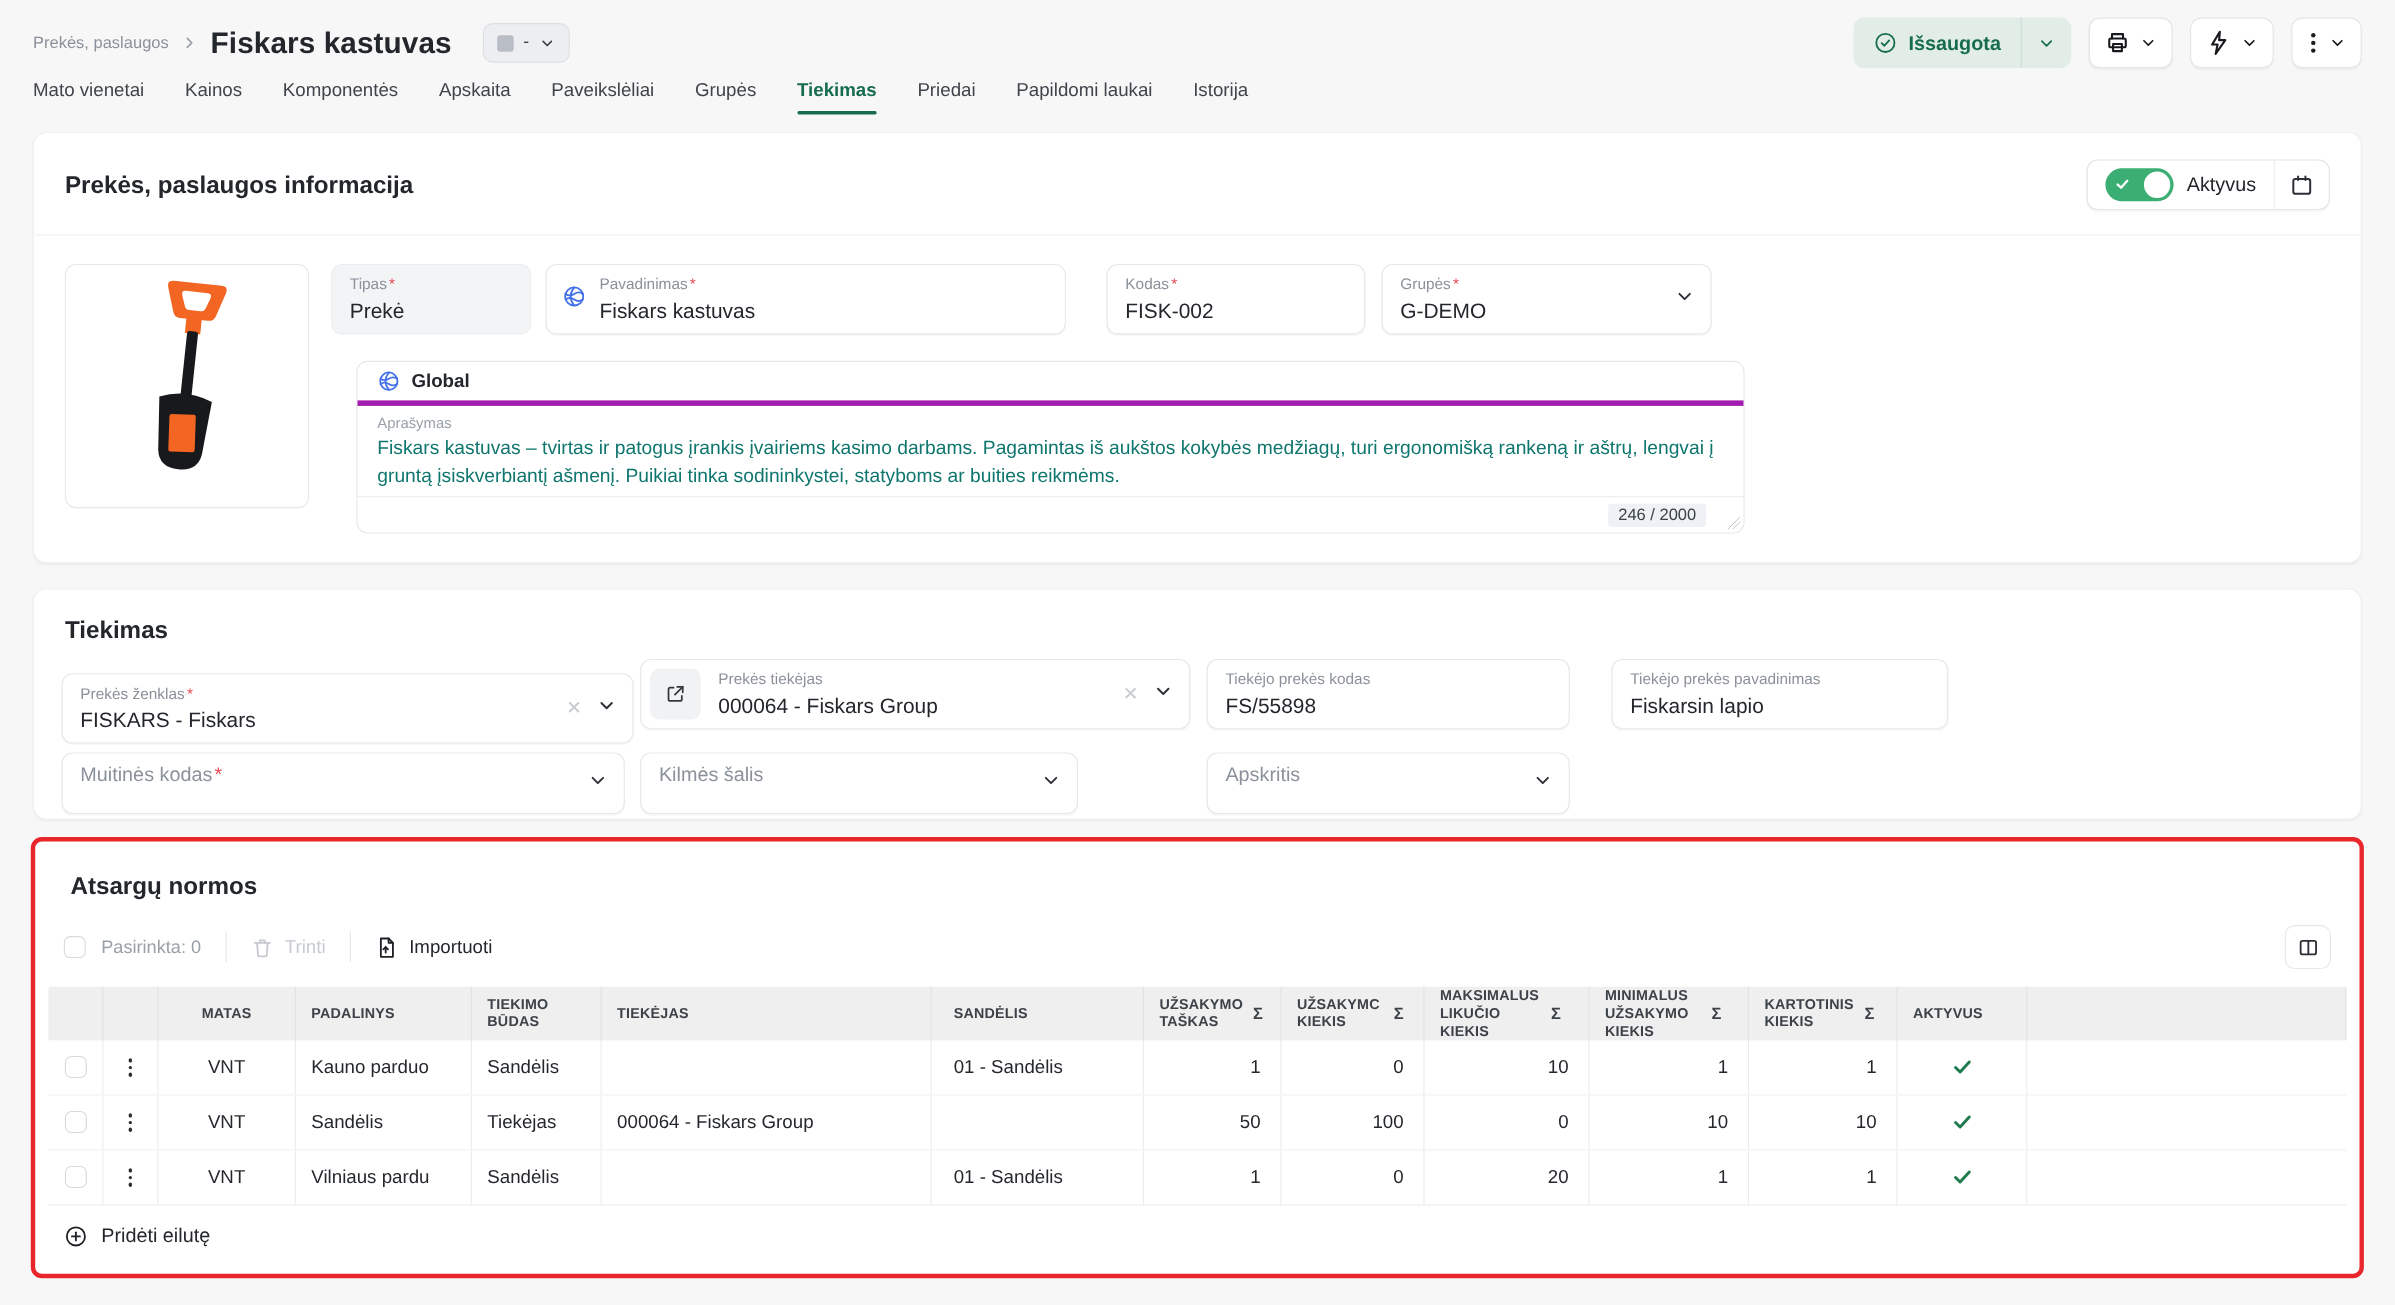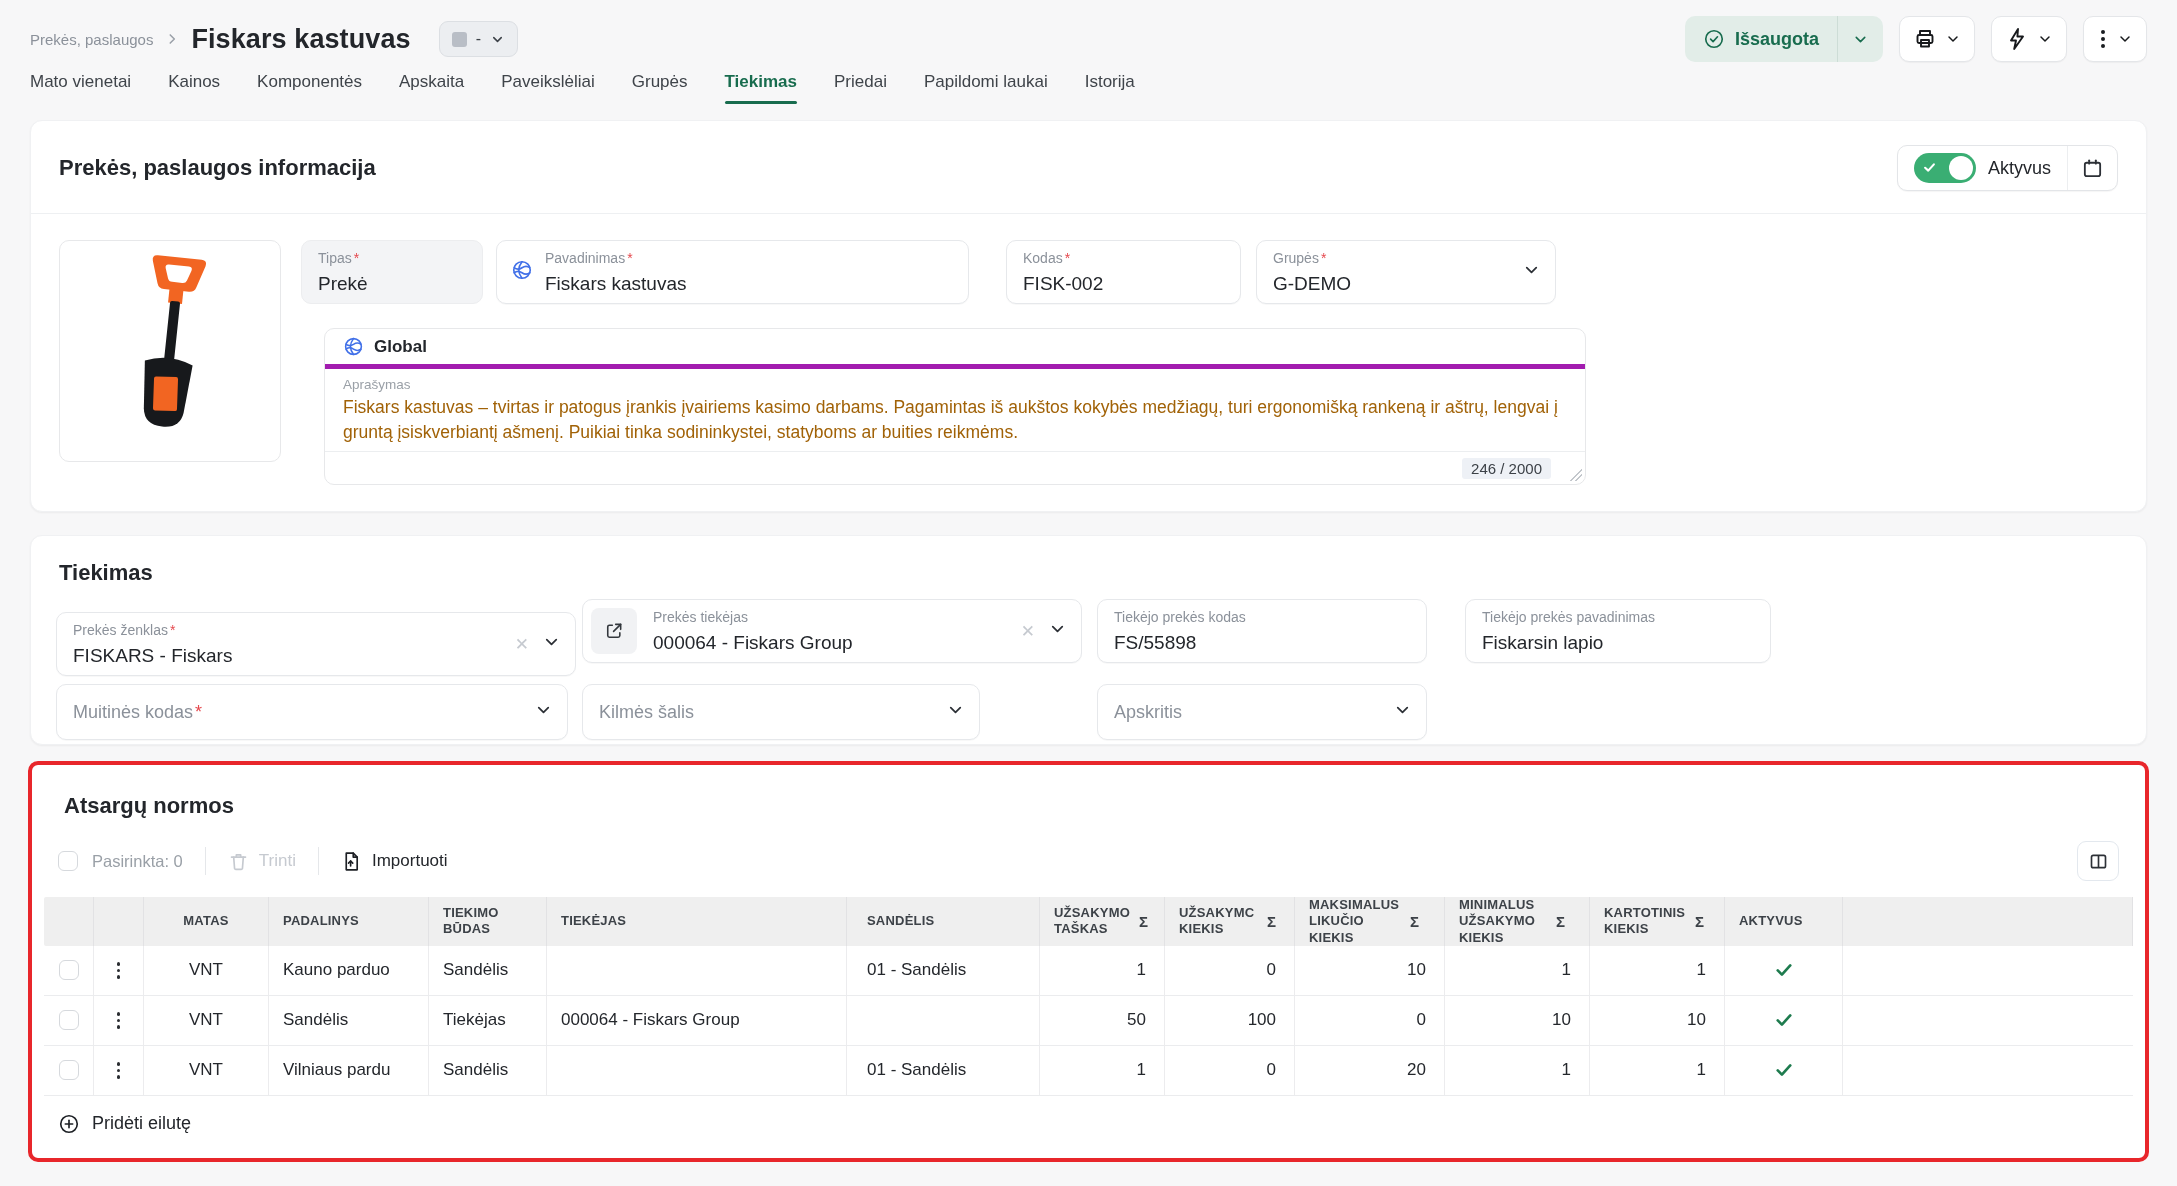--- a/index.html
+++ b/index.html
@@ -39,21 +39,21 @@
   .tab.active::after{content:""; position:absolute; left:0; right:0; bottom:0; height:3px; border-radius:2px; background:var(--green);}
 
   
   .field{position:absolute; height:64px; background:#fff; border:1px solid var(--border); border-radius:10px; padding:9px 16px; box-shadow:0 1px 1px rgba(20,24,28,.03);}
   .field.disabled{background:#f3f4f6; border-color:#ecedef; box-shadow:none;}
   .f-label{font-size:14px; color:var(--muted);}
   .f-label .req{color:var(--req); margin-left:2px;}
   .f-value{font-size:19px; color:var(--txt); margin-top:7px; white-space:nowrap;}
   .f-caret{position:absolute; right:14px; top:50%; transform:translateY(-50%);}
   .f-clear{position:absolute; right:46px; top:50%; transform:translateY(-50%); color:#c6cad0; font-size:17px;}
-  .field.select-ph{display:flex; align-items:center;}
+  .field.select-ph{display:flex; }
   .ph{font-size:18px; color:var(--muted);}
   .ph .req{color:var(--req); margin-left:2px;}
   .lead-ico{position:absolute; left:14px; top:50%; transform:translateY(-50%);}
   .field.has-lead{padding-left:48px;}
   .lead-btn{position:absolute; left:8px; top:8px; bottom:8px; width:46px; border-radius:8px; background:#f1f2f4; display:flex; align-items:center; justify-content:center; cursor:pointer;}
   .field.has-leadbtn{padding-left:70px;}
 
   
   #card-info{left:30px; top:120px; width:2117px; height:392px;}
   .card-head{display:flex; justify-content:space-between; align-items:center; padding:24px 28px 0 28px;}
@@ -66,21 +66,21 @@
   .switch{width:62px; height:30px; border-radius:15px; background:var(--toggle-green); position:relative;}
   .switch .knob{position:absolute; right:3px; top:3px; width:24px; height:24px; border-radius:50%; background:#fff;}
   .switch svg{position:absolute; left:8px; top:7px;}
   .info-body{position:relative; margin-top:26px; padding:0 28px;}
   .img-box{position:absolute; left:28px; top:0; width:222px; height:222px; border:1px solid #e7e8ea; border-radius:10px; display:flex; align-items:center; justify-content:center; background:#fff;}
   .desc-box{position:absolute; left:293px; top:88px; width:1262px; height:157px; border:1px solid #e7e8ea; border-radius:10px; background:#fff;}
   .global-row{display:flex; align-items:center; gap:10px; height:40px; padding:0 18px; border-bottom:5px solid #a21caf;}
   .global-label{font-size:17px; font-weight:600;}
   .desc-body{padding:8px 18px 0 18px;}
   .desc-label{font-size:13.5px; color:#9aa0a7;}
-  .desc-text{font-size:17.5px; line-height:1.45; margin-top:3px; color:#a16207;}
+  .desc-text{font-size:17.5px; line-height:1.45; margin-top:3px; color:#0f766e;}
   .desc-footer{position:absolute; left:0; right:0; bottom:0; height:33px; border-top:1px solid #eceef0; display:flex; align-items:center; justify-content:flex-end; padding-right:34px;}
   .char-count{background:#eef1f6; border-radius:3px; padding:2px 9px; font-size:15px; color:#3c4147;}
   .grip{position:absolute; right:3px; bottom:3px; width:12px; height:12px;
     background:linear-gradient(135deg, transparent 0 50%, #c3c7cc 50% 56%, transparent 56% 70%, #c3c7cc 70% 76%, transparent 76%);}
 
   
   #card-supply{left:30px; top:535px; width:2117px; height:210px;}
   #card-supply .card-title{padding:24px 0 0 28px;}
 
   

